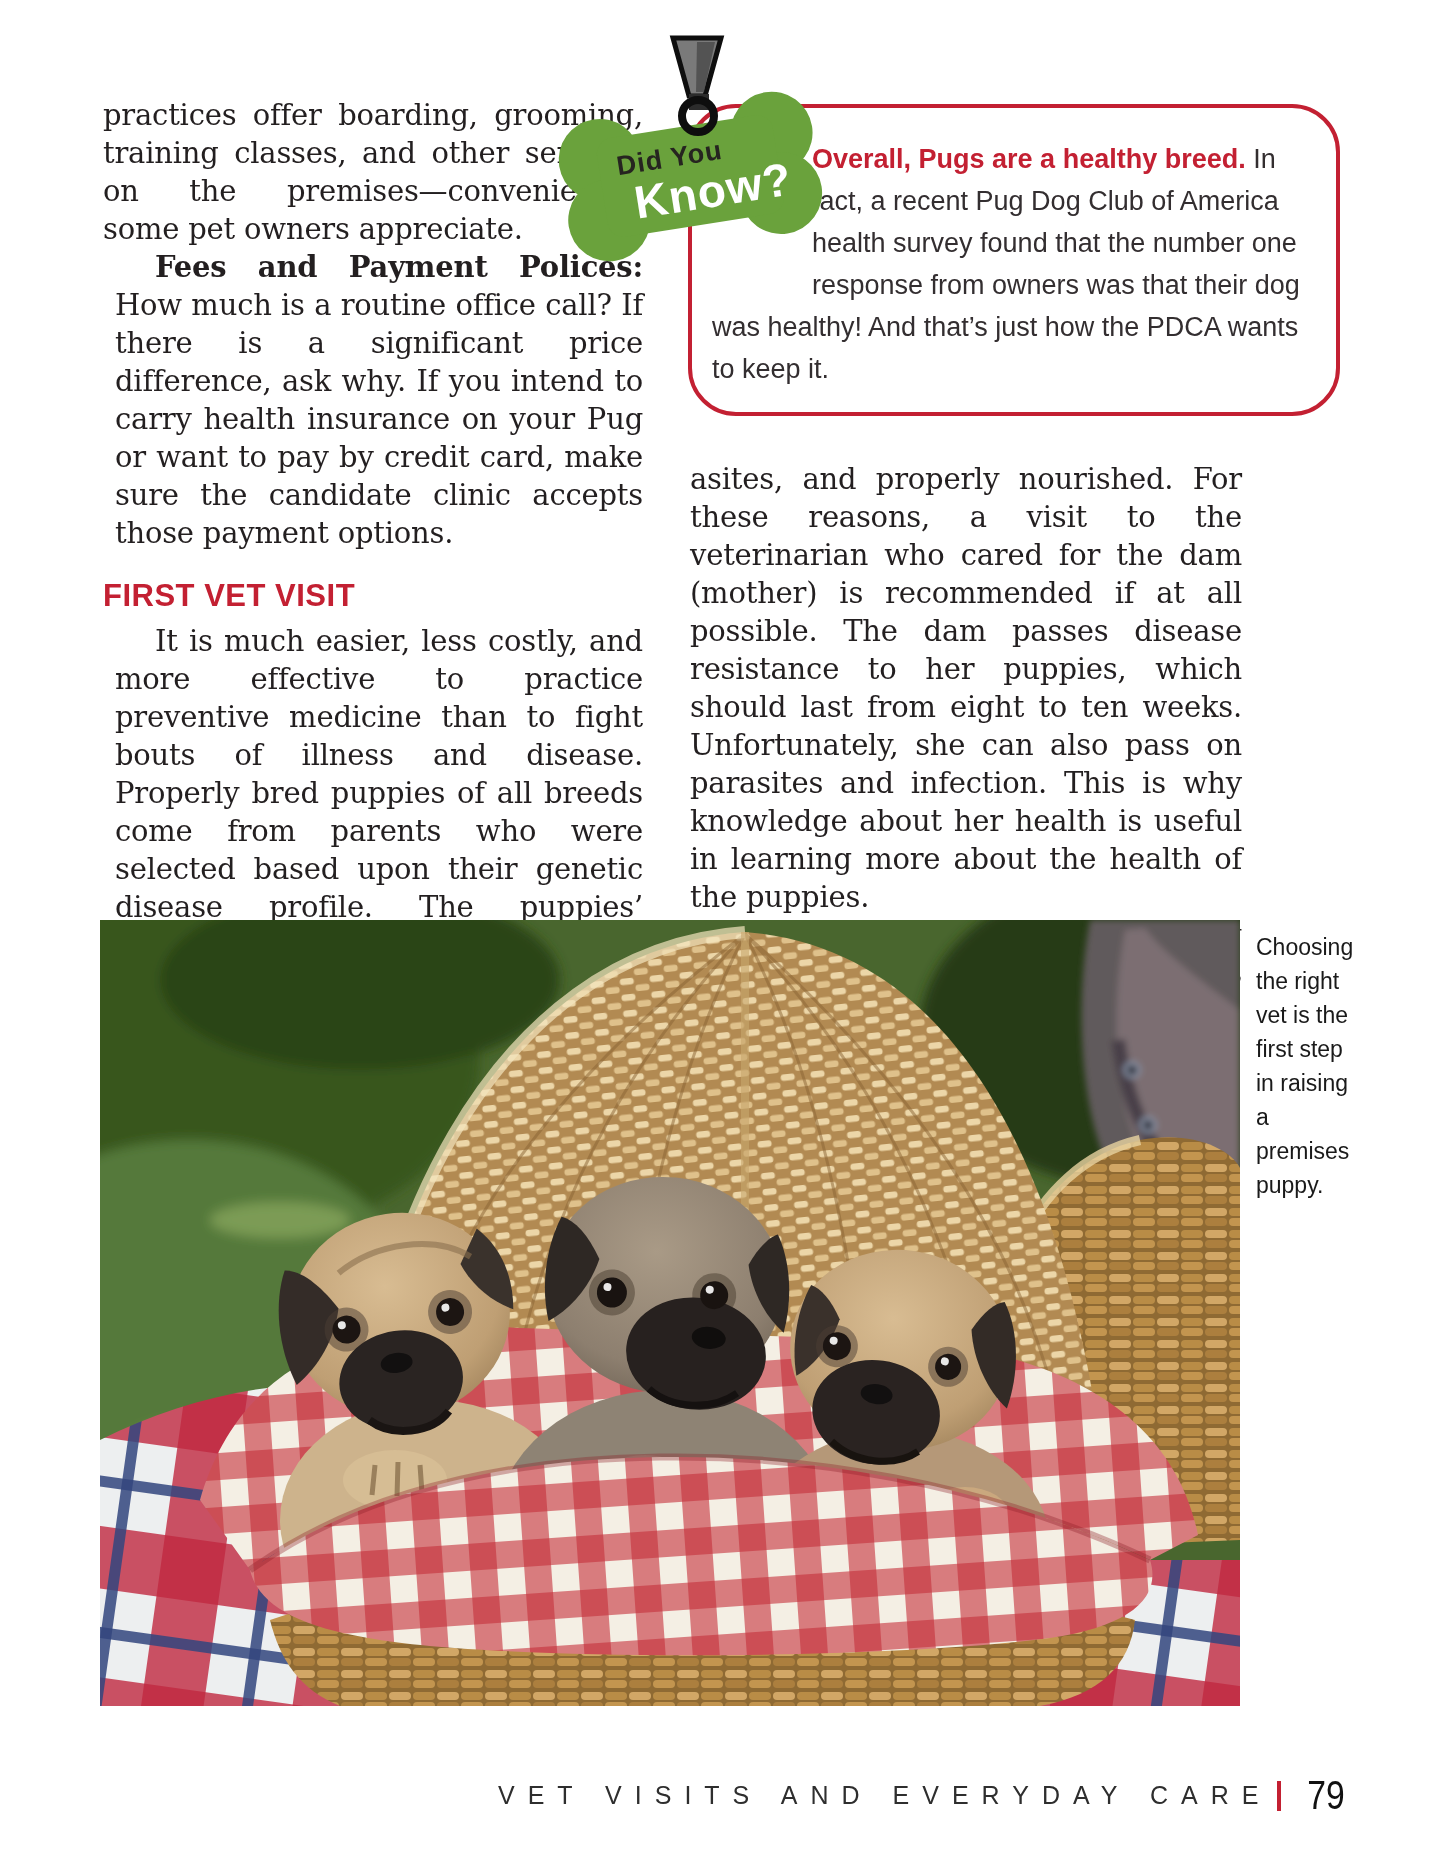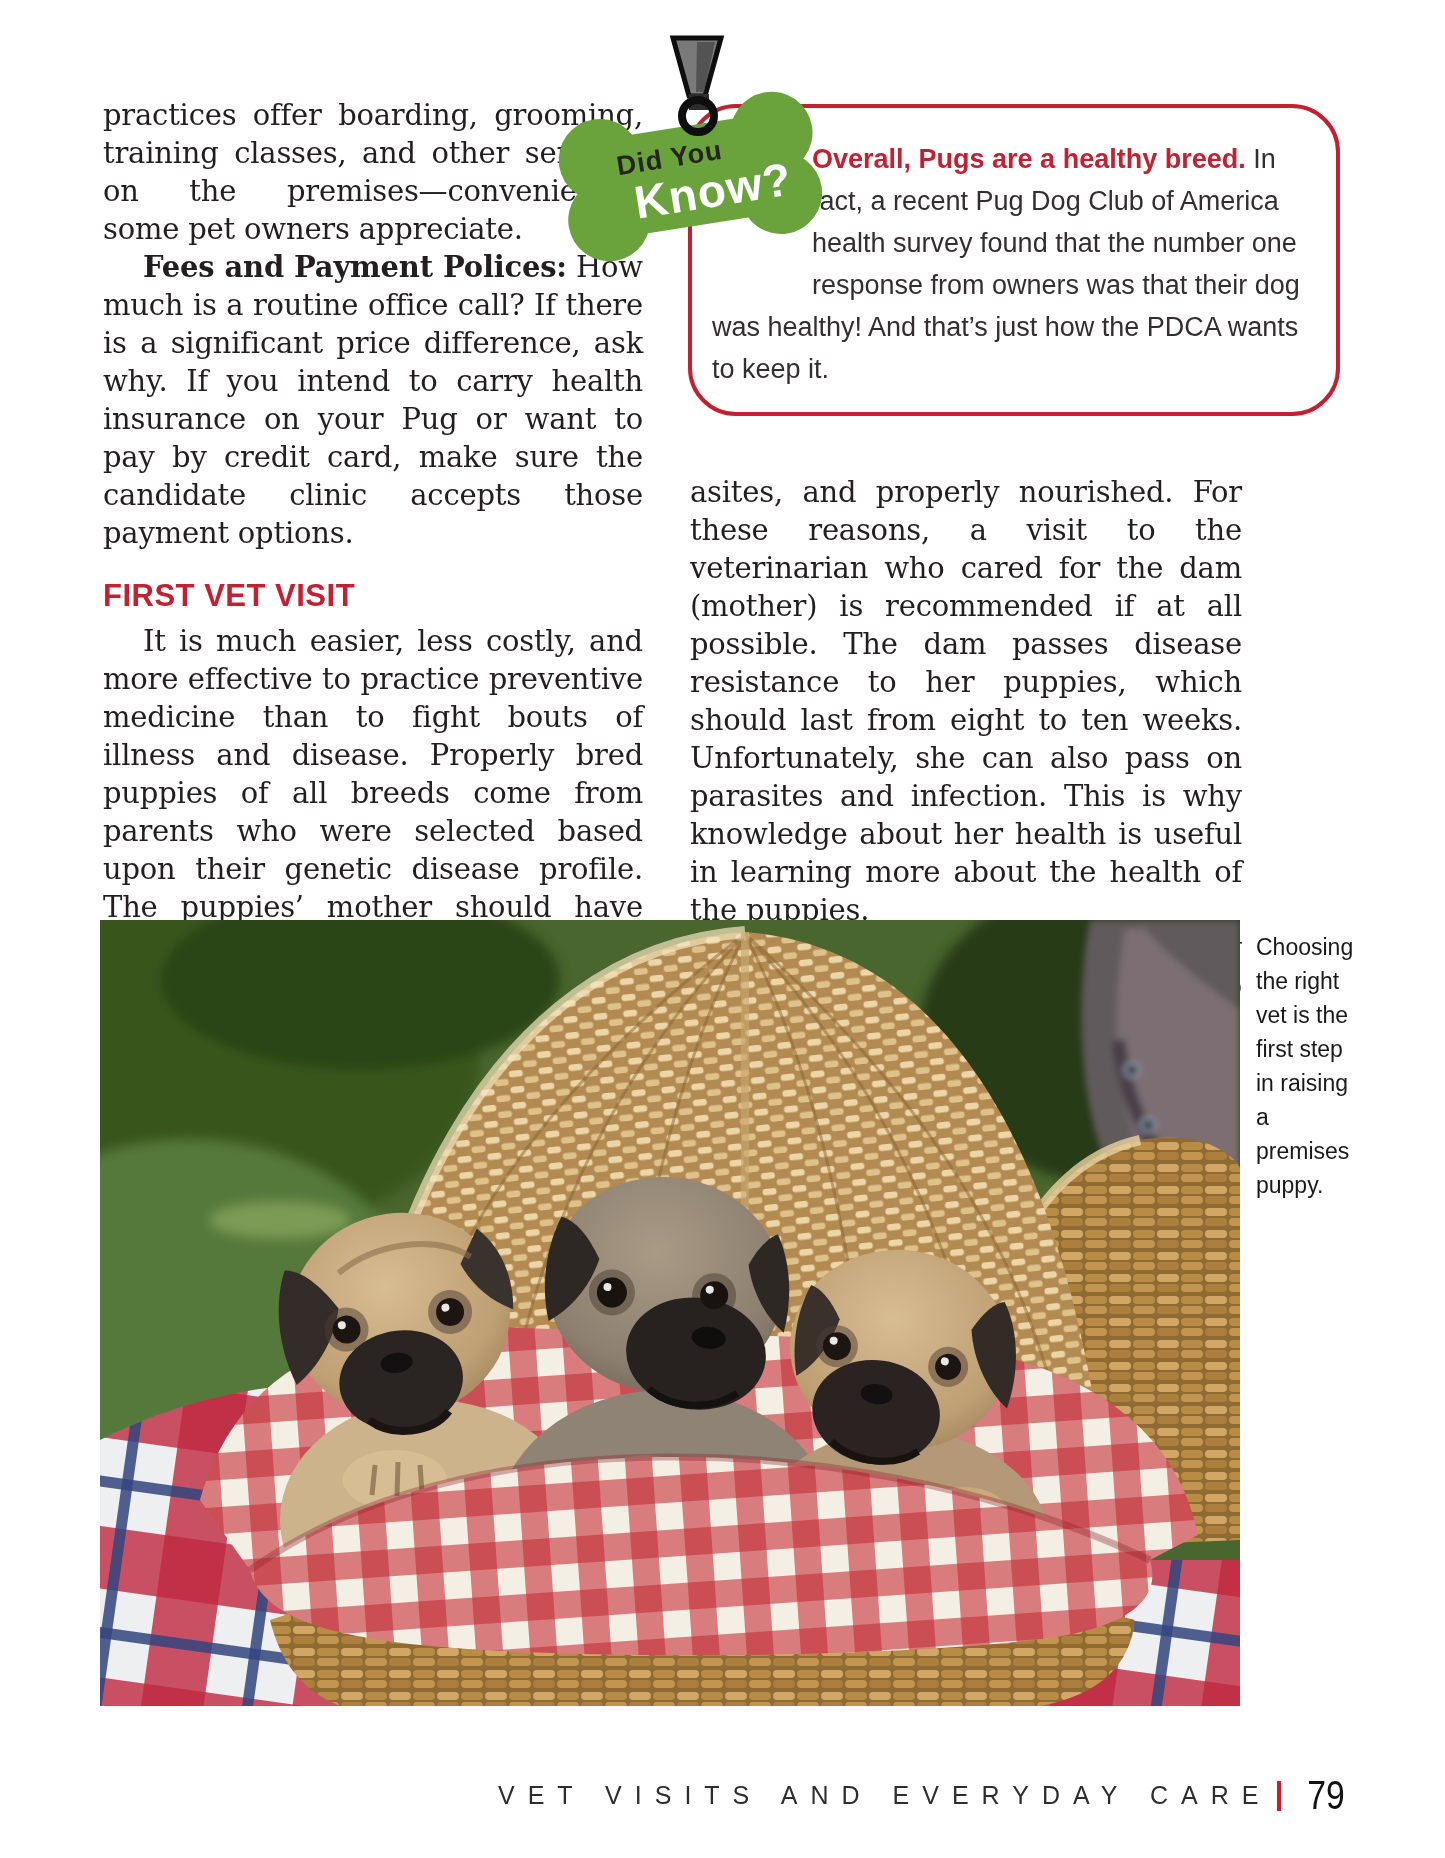--- a/index.html
+++ b/index.html
@@ -2,23 +2,23 @@
 <html><head>
 <meta charset="utf-8">
 <style>
   html,body{margin:0;padding:0;}
   body{width:1445px;height:1858px;background:#ffffff;position:relative;overflow:hidden;
        font-family:"DejaVu Serif", serif;}
   .page{position:absolute;inset:0;}
 
   
   .col-left{position:absolute;left:103px;top:96px;width:540px;}
-  .col-right{position:absolute;left:690px;top:473px;width:552px;}
+  .col-right{position:absolute;left:690px;top:460px;width:552px;}
   .body-p{margin:0;font-size:29px;line-height:38px;text-align:justify;color:#231f20;letter-spacing:-0.2px;}
-  .indent{text-indent:40px;}
+  .indent{text-indent:40px;margin-left:12px;}
   .bold-lead{font-weight:700;}
   .section-heading{margin:26px 0 8px 0;font-family:Liberation Sans, sans-serif;font-weight:700;
                    font-size:31px;color:#c32032;letter-spacing:0.5px;}
 
   
   .dyk-box{position:absolute;left:688px;top:104px;width:652px;height:312px;box-sizing:border-box;
            border:4px solid #c32032;border-radius:48px;padding:30px 26px 18px 20px;
            font-family:"Liberation Sans", sans-serif;font-size:27px;line-height:42px;color:#332e30;}
   .dyk-box p{margin:0;}
   .dyk-spacer{float:left;width:100px;height:128px;}

